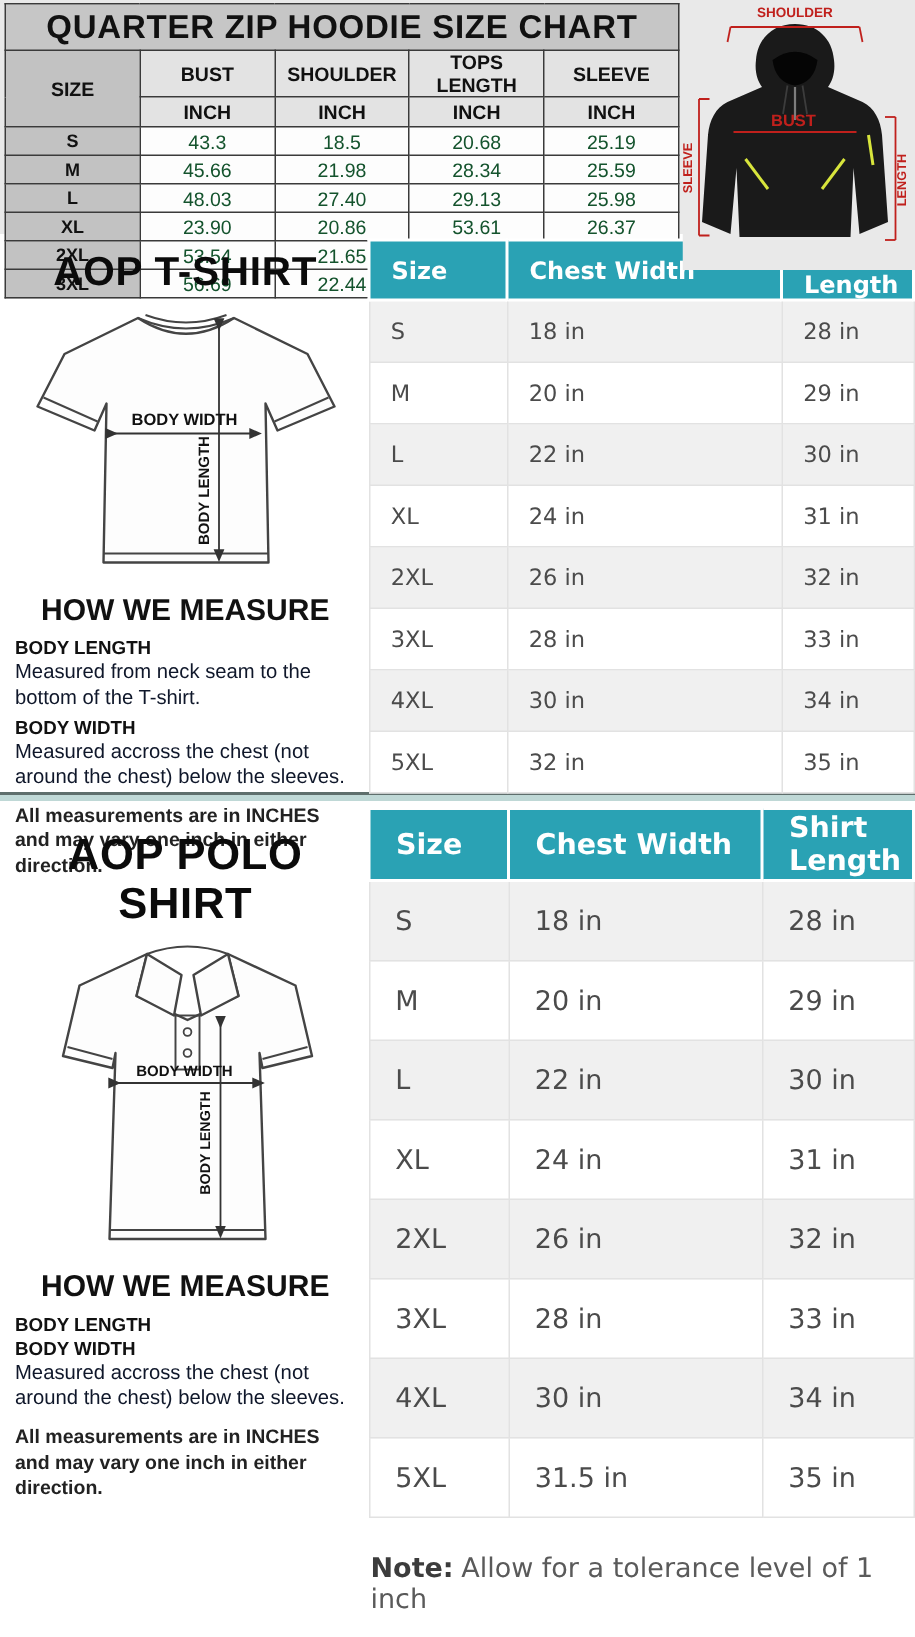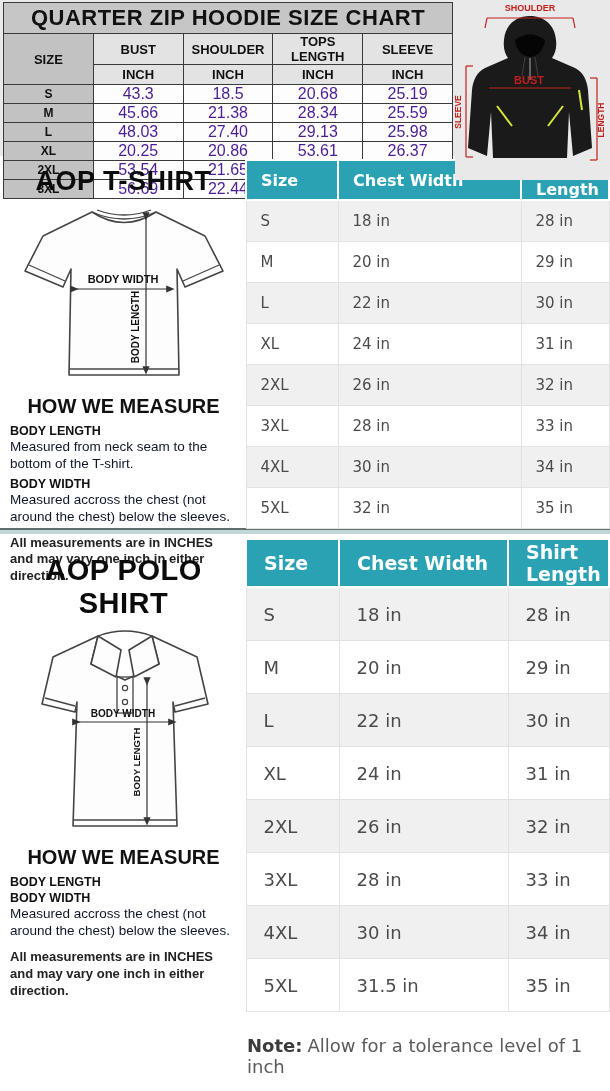--- a/index.html
+++ b/index.html
@@ -9,21 +9,21 @@
   
   .hoodie-section{height:156px;background:#e9e9e9;display:flex;}
   .hoodie-table-wrap{width:455px;box-sizing:border-box;padding:2px 2px 2px 3px;}
   table.hoodie-table{width:100%;height:176px;border-collapse:collapse;table-layout:fixed;background:#fdfdfd;}
   .hoodie-table th,.hoodie-table td{border:1px solid #3a3a3a;text-align:center;vertical-align:middle;padding:0;}
   .hoodie-table .ht-title{background:#c6c6c6;font-size:22px;font-weight:bold;letter-spacing:.5px;height:30px;color:#111;}
   .hoodie-table .ht-col{background:#e3e3e3;font-size:13px;font-weight:bold;height:19px;}
   .hoodie-table .ht-unit{background:#e3e3e3;font-size:13px;font-weight:bold;height:19px;}
   .hoodie-table .ht-size{background:#c2c2c2;font-size:13px;font-weight:bold;}
   .hoodie-table .ht-rowsize{background:#c2c2c2;font-size:12px;font-weight:bold;height:18px;}
-  .hoodie-table td{font-size:16px;color:#4c1d95;background:#fdfdfd;height:18px;}
+  .hoodie-table td{font-size:13px;color:#14532d;background:#fdfdfd;height:18px;}
   .col-size{width:18%;}
 
   .hoodie-photo{flex:1;position:relative;}
   .hoodie-photo svg{display:block;}
 
   
   .aop-section{display:flex;background:#fff;}
   .aop-section.tshirt{height:372px;justify-content:flex-end;}
   .aop-section.polo{height:487px;}
   .aop-left{width:245px;box-sizing:border-box;padding:6px 8px 0 10px;}
@@ -88,34 +88,34 @@
         <tr>
           <th class="ht-rowsize">S</th>
           <td>43.3</td>
           <td>18.5</td>
           <td>20.68</td>
           <td>25.19</td>
         </tr>
         <tr>
           <th class="ht-rowsize">M</th>
           <td>45.66</td>
-          <td>21.38</td>
+          <td>21.98</td>
           <td>28.34</td>
           <td>25.59</td>
         </tr>
         <tr>
           <th class="ht-rowsize">L</th>
           <td>48.03</td>
           <td>27.40</td>
           <td>29.13</td>
           <td>25.98</td>
         </tr>
         <tr>
           <th class="ht-rowsize">XL</th>
-          <td>20.25</td>
+          <td>23.90</td>
           <td>20.86</td>
           <td>53.61</td>
           <td>26.37</td>
         </tr>
         <tr>
           <th class="ht-rowsize">2XL</th>
           <td>53.54</td>
           <td>21.65</td>
           <td>30.7</td>
           <td>26.77</td>

